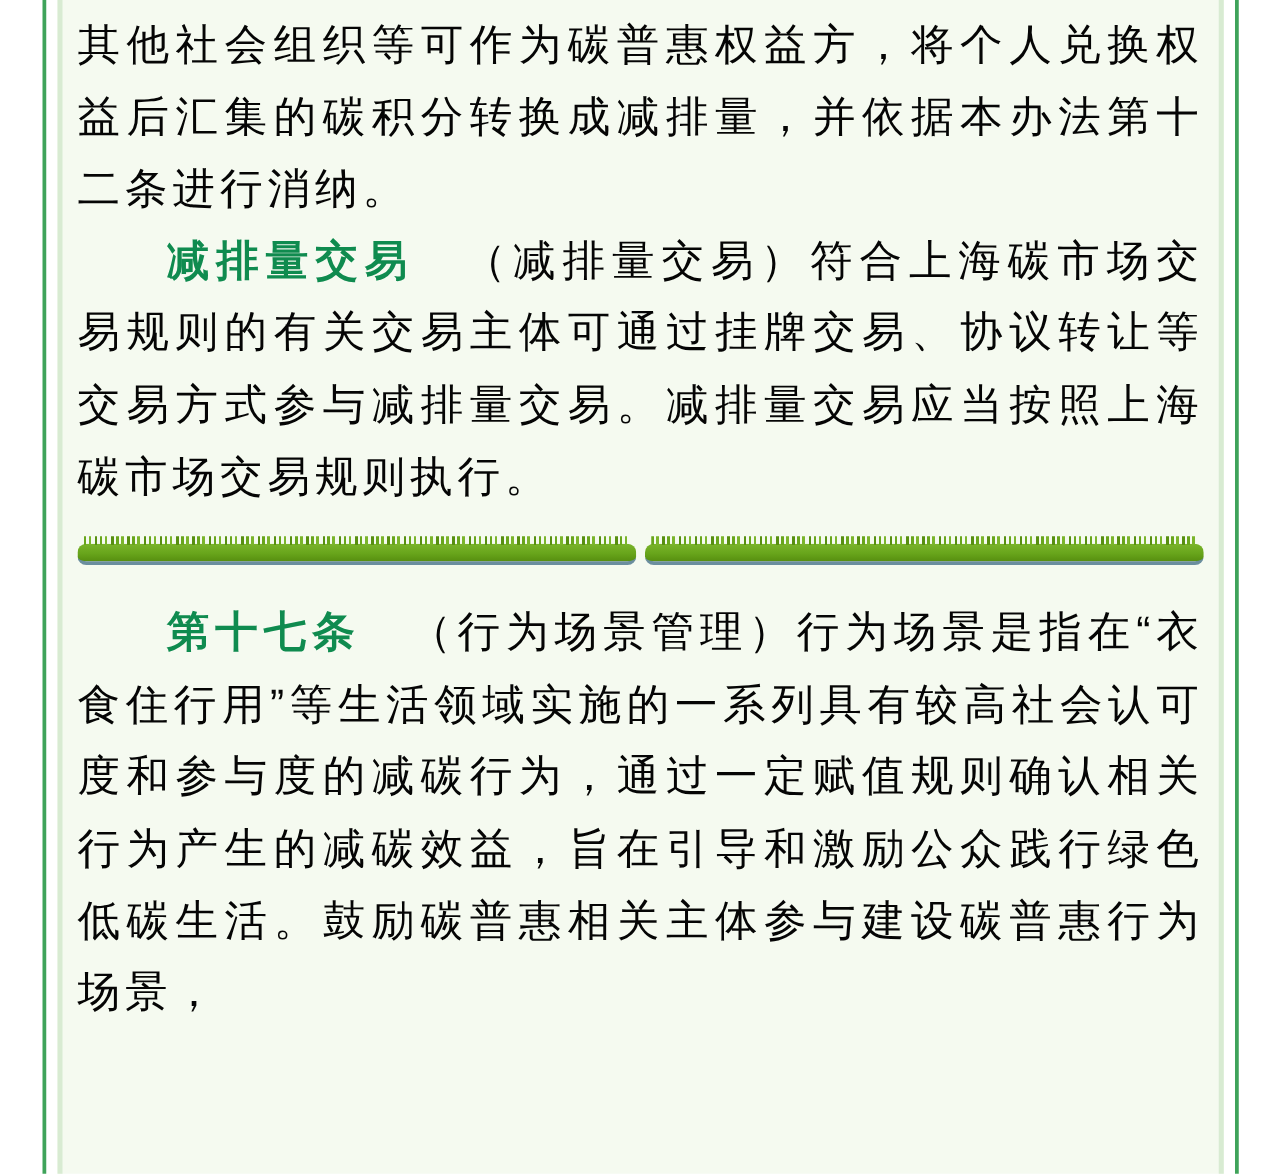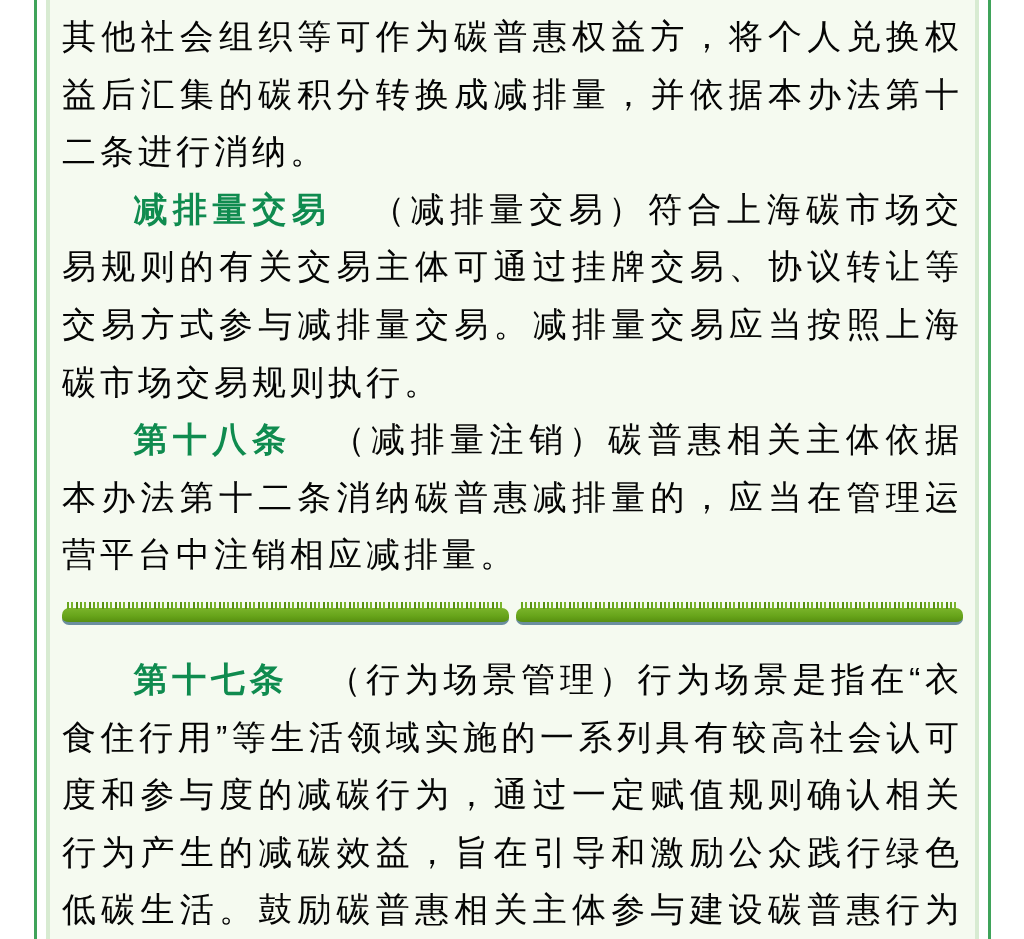--- a/index.html
+++ b/index.html
@@ -83,21 +83,20 @@
 
 <div class="page">
   <div class="panel-outer">
     <div class="panel-inner">
       <div class="content">
 
         <p class="para"><span>其他社会组织等可作为碳普惠权益方，将个人兑换权益后汇集的碳积分转换成减排量，并依据本办法第十二条进行消纳。</span></p>
 
         <p class="para indent"><span class="term">减排量交易</span><span>　（减排量交易）符合上海碳市场交易规则的有关交易主体可通过挂牌交易、协议转让等交易方式参与减排量交易。减排量交易应当按照上海碳市场交易规则执行。</span></p>
 
-        <p class="para indent"><span class="term">第十八条</span><span>　（减排量注销）碳普惠相关主体依据本办法第十二条消纳碳普惠减排量的，应当在管理运营平台中注销相应减排量。</span></p>
 
         <div class="grass-divider">
           <div class="grass-seg"></div>
           <div class="grass-seg"></div>
         </div>
 
         <p class="para indent"><span class="term">第十七条</span><span>　（行为场景管理）行为场景是指在“衣食住行用”等生活领域实施的一系列具有较高社会认可度和参与度的减碳行为，通过一定赋值规则确认相关行为产生的减碳效益，旨在引导和激励公众践行绿色低碳生活。鼓励碳普惠相关主体参与建设碳普惠行为场景，</span></p>
 
       </div>
     </div>

